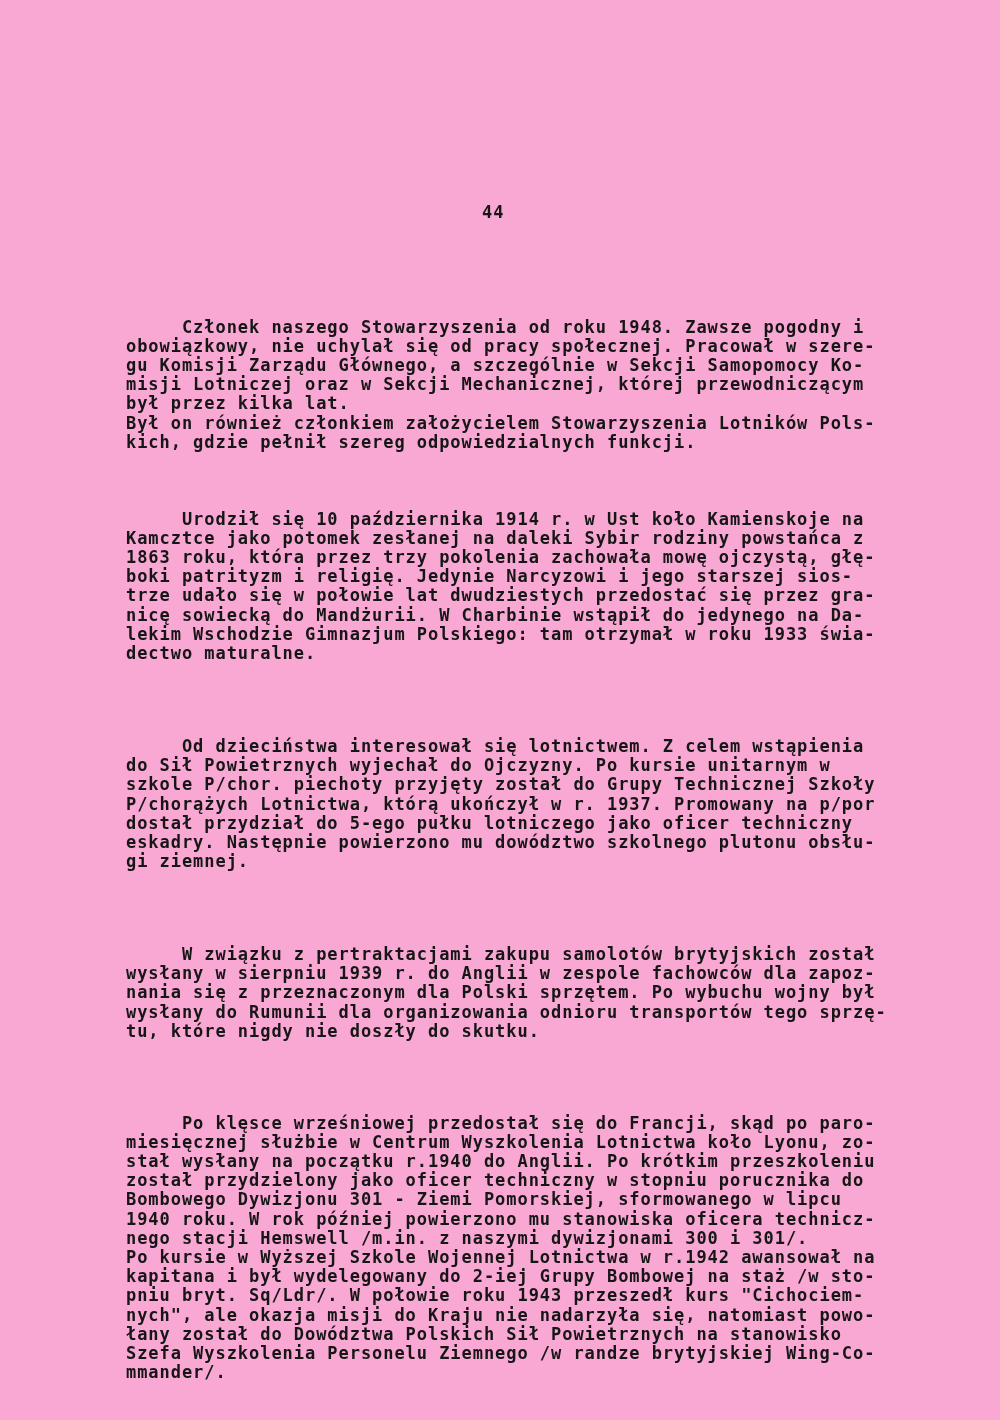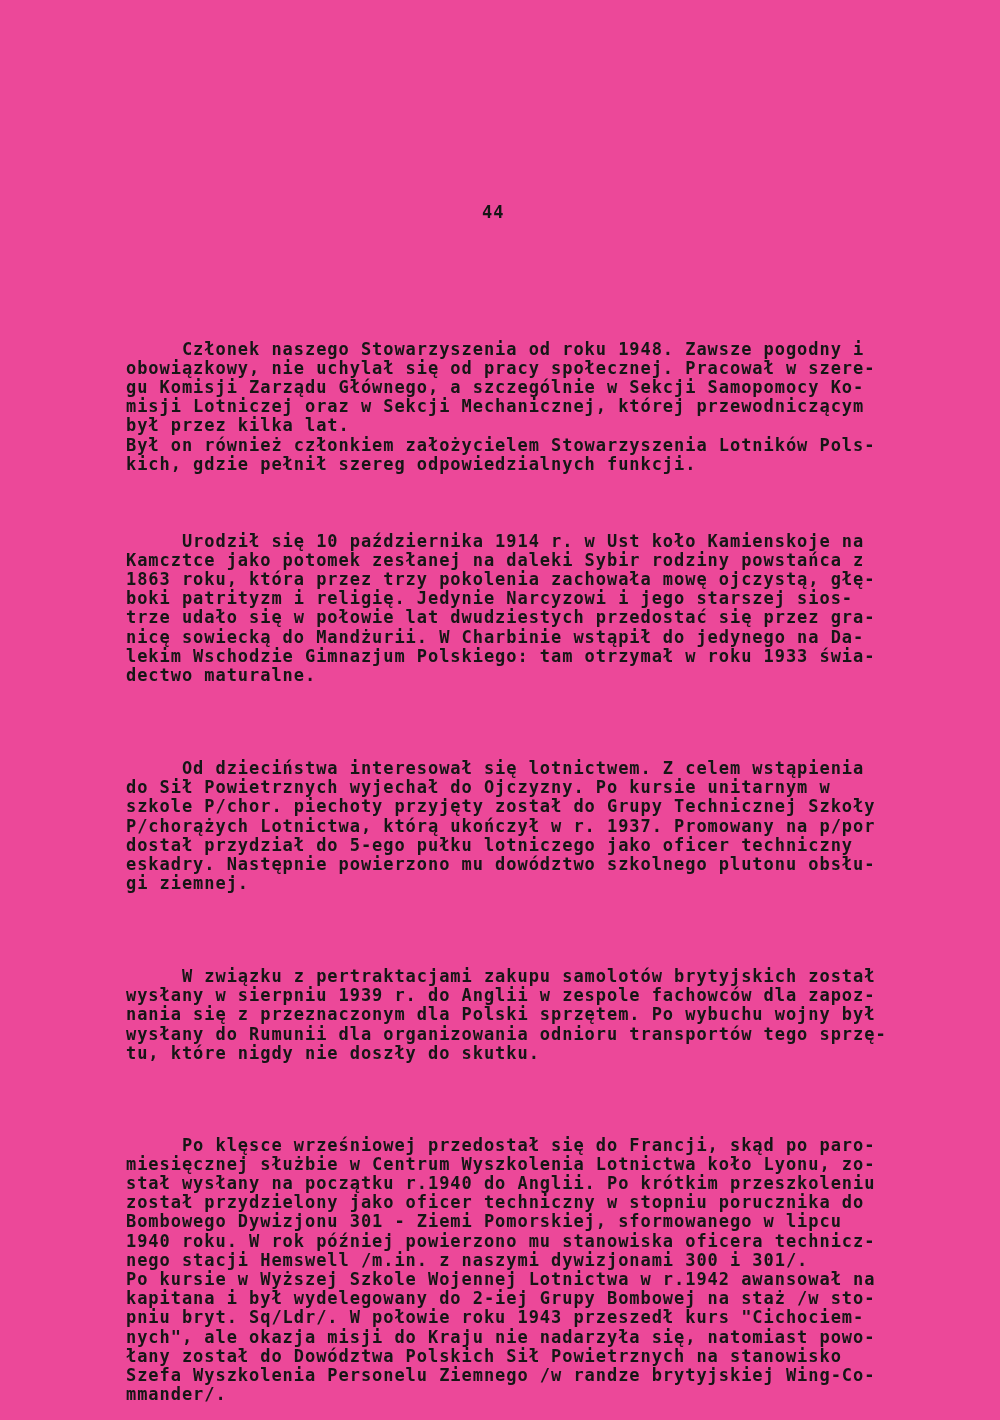--- a/index.html
+++ b/index.html
@@ -4,41 +4,41 @@
 <style>
   html, body {
     margin: 0;
     padding: 0;
     background: #ffffff;
   }
   .page {
     position: relative;
     width: 1000px;
     height: 1420px;
-    background: #ec4899;
+    background: #f9a8d4;
     color: #161616;
     font-family: "DejaVu Sans Mono", "Liberation Mono", monospace;
     font-size: 17px;
     line-height: 19.2px;
     font-weight: 700;
     letter-spacing: 0.95px;
     overflow: hidden;
   }
   .content {
     position: absolute;
     top: 145px;
     left: 126px;
     white-space: pre;
   }
   .page-number {
     margin-left: 356px;
   }
   .block { white-space: pre; }
   .m-title { margin-top: 41px; }
-  .m-p0 { margin-top: 41px; }
+  .m-p0 { margin-top: 19px; }
   .m-p1 { margin-top: 0; }
   .m-p2 { margin-top: 16px; }
   .m-p3 { margin-top: 16px; }
   .m-p4 { margin-top: 15px; }
 </style>
 </head>
 <body>
 
 <div class="page">
   <div class="content">

